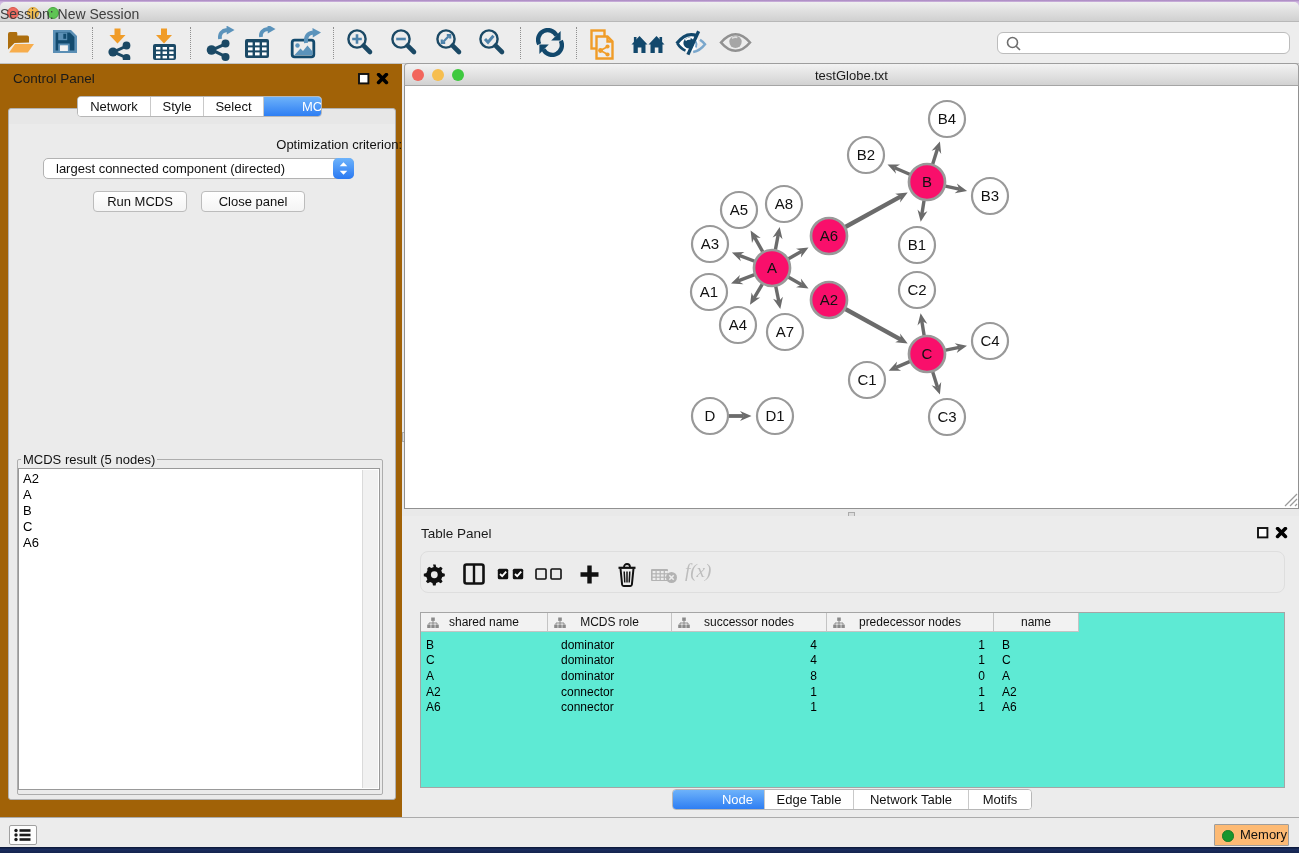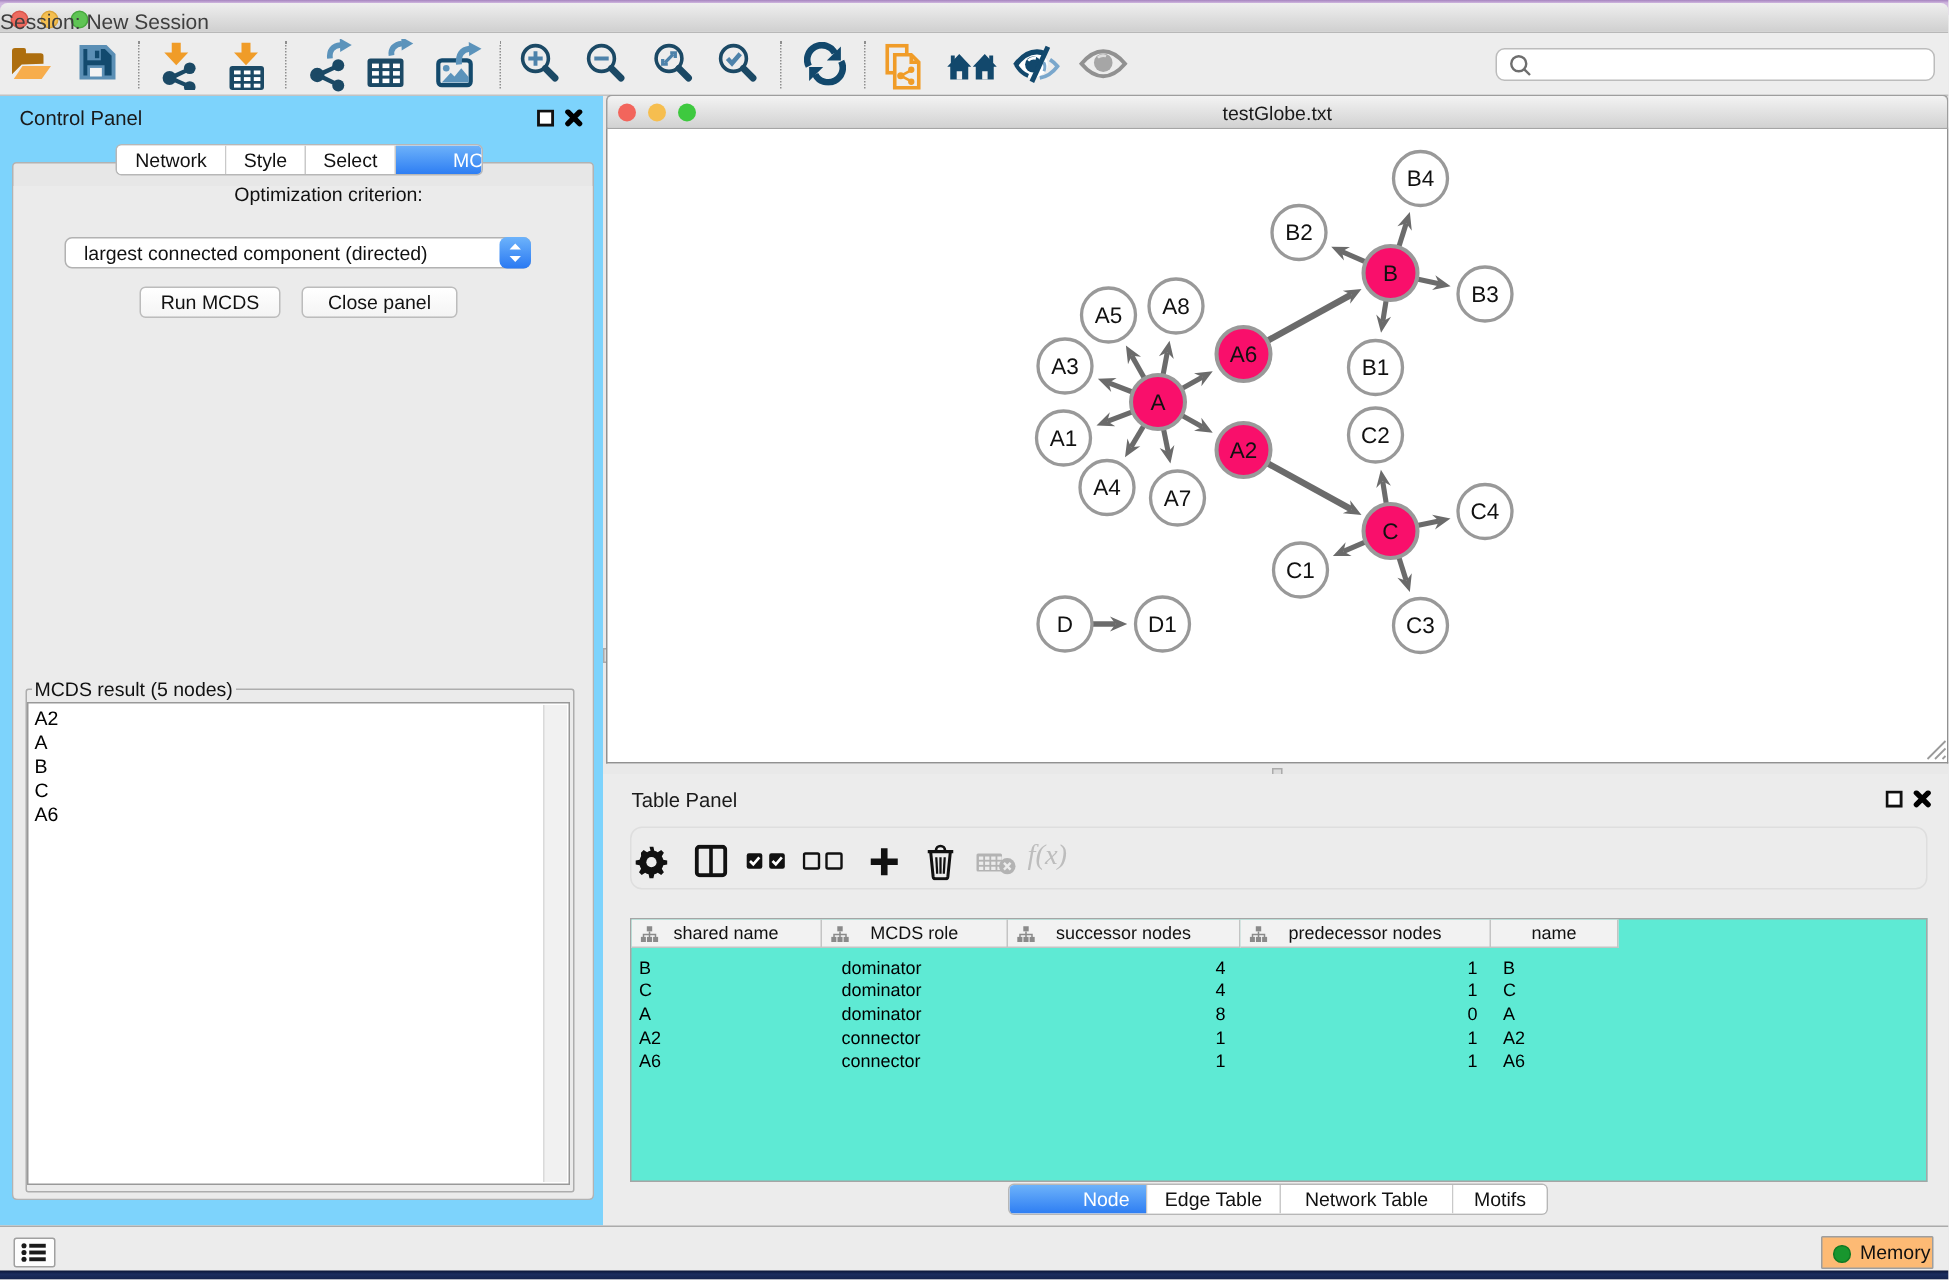--- a/index.html
+++ b/index.html
@@ -16,29 +16,29 @@
 #titlebar .t3 { left:47px; background:#5fc454; border:0.5px solid #48a83e; }
 #titleText { left:0; right:0; top:3.5px; text-align:left; font-size:14px; color:#3e3e3e; }
 
 
 #toolbar { left:0; top:22px; width:1299px; height:42px; background:#ededed; border-bottom:1px solid #c2c2c2; }
 .sep { position:absolute; top:5px; height:32px; width:0; border-left:1px dotted #8f8f8f; }
 .ticon { position:absolute; top:0; }
 #search { position:absolute; left:997px; top:10px; width:293px; height:22px; border:1px solid #bcbcbc; border-radius:6px; background:#fff; }
 
 
-#cpanel { left:0; top:64px; width:402px; height:753px; background:#7dd3fc; }
+#cpanel { left:0; top:64px; width:402px; height:753px; background:#a16207; }
 #cpTitle { left:13px; top:7px; font-size:13.5px; color:#1a1a1a; }
 #cpBody { left:8px; top:44px; width:388px; height:692px; border:1px solid #b2b2b2; border-radius:3px; background:#e7e7e7; }
 #cpInner { left:9px; top:60px; width:386px; height:675px; background:#ebebeb; border-radius:0 0 3px 3px; }
 .tabs { position:absolute; display:flex; height:21px; border:1px solid #b7b7b7; border-radius:4px; background:#fff; overflow:hidden; }
 .tab { font-size:13px; color:#111; text-align:center; line-height:19px; border-right:1px solid #c9c9c9; background:#fff; }
 .tab:last-child { border-right:none; }
 .tab.sel { background:linear-gradient(#6db2fa,#2e7ef3); color:#fff;padding-left:38px; }
-#optLabel { left:0; width:402px; top:58px; text-align:center; font-size:13px; color:#111;padding-left:36px; }
+#optLabel { left:0; width:402px; top:73px; text-align:right; font-size:13px; color:#111;padding-left:36px; }
 #combo { left:43px; top:94px; width:311px; height:21px; background:#fff; border:1px solid #b2b2b2; border-radius:5px; font-size:13px; color:#111; line-height:19px; padding-left:12px; }
 #comboBtn { position:absolute; right:-1px; top:-1px; width:21px; height:21px; border-radius:5px; background:linear-gradient(#6db3fb,#2a79f2); }
 .btn { position:absolute; height:21px; background:linear-gradient(#ffffff,#f4f4f4); border:1px solid #bcbcbc; border-radius:4px; font-size:13px; color:#111; text-align:center; line-height:19px; }
 fieldset#mcds { position:absolute; left:17px; top:388px; width:366px; height:343px; border:1px solid #adadad; border-radius:2px; }
 #mcds legend { font-size:13px; color:#111; margin-left:3px; padding:0 2px; }
 #mcdsList { position:absolute; left:0px; top:1px; width:362px; height:322px; background:#fff; border:1px solid #999; padding-top:2px; }
 #mcdsList .sb { position:absolute; right:1px; top:1px; width:16px; height:318px; background:#f1f1f1; border-left:1px solid #dadada; }
 #mcdsList div.it { font-size:13px; color:#000; padding-left:4px; height:16px; line-height:16px; }
 
 

